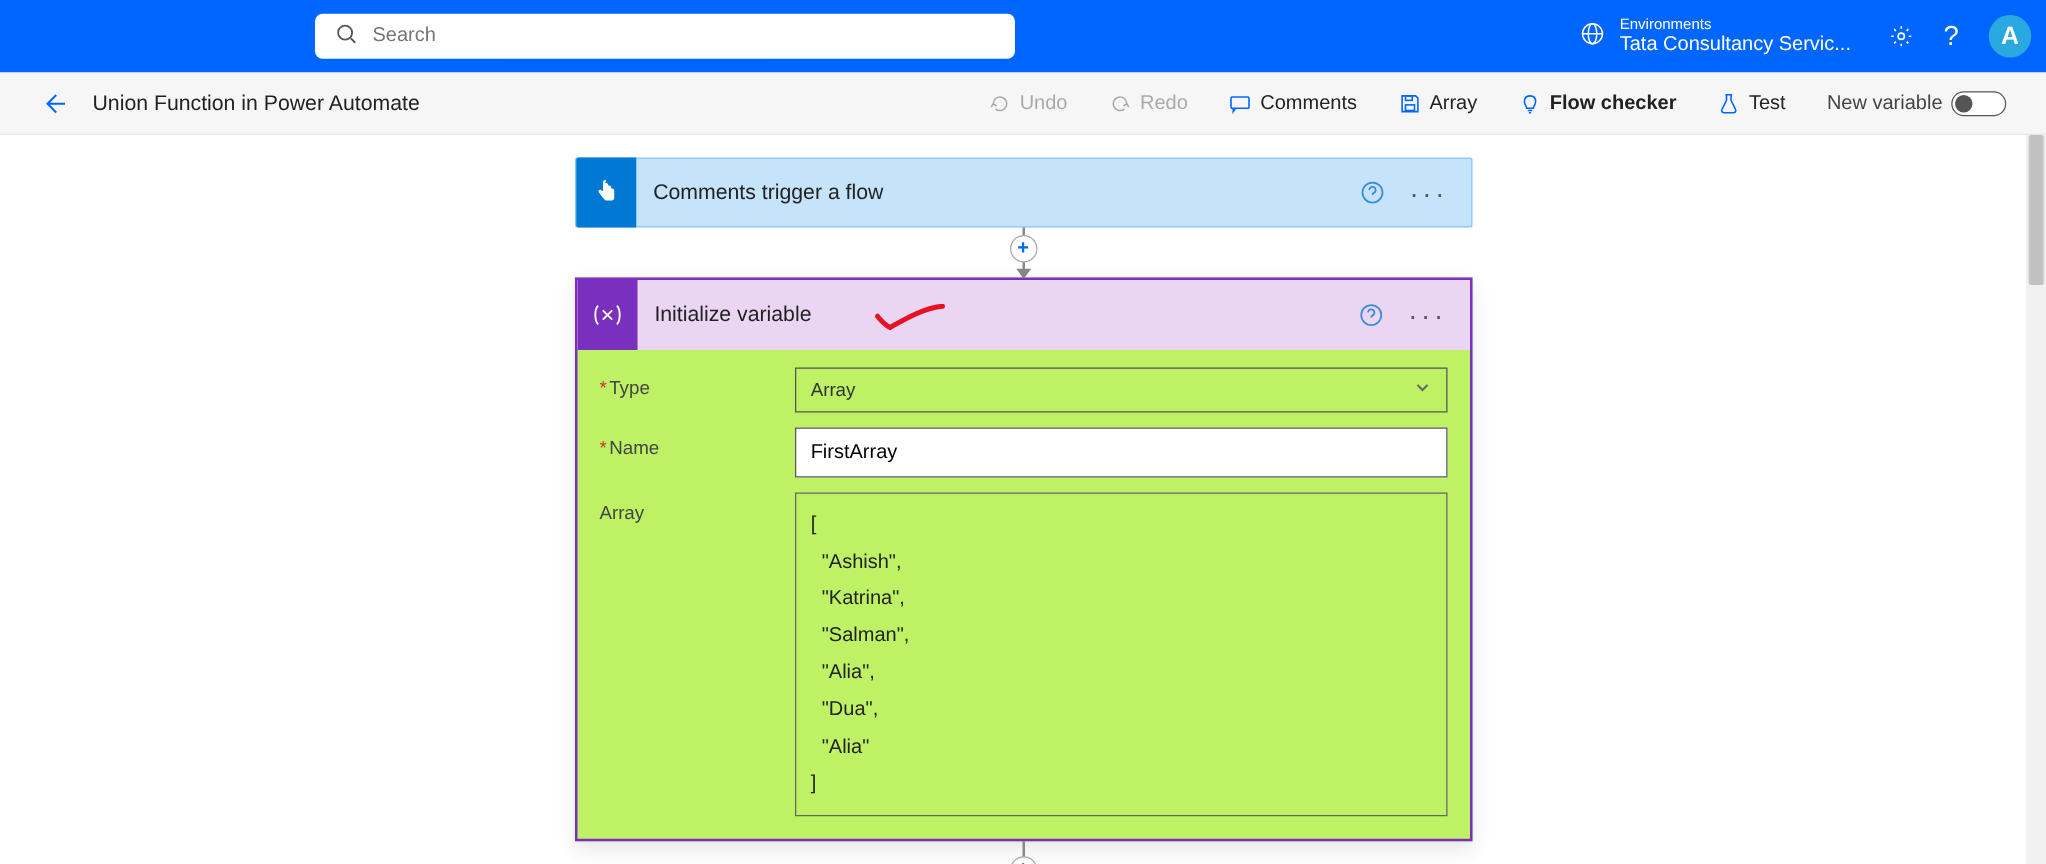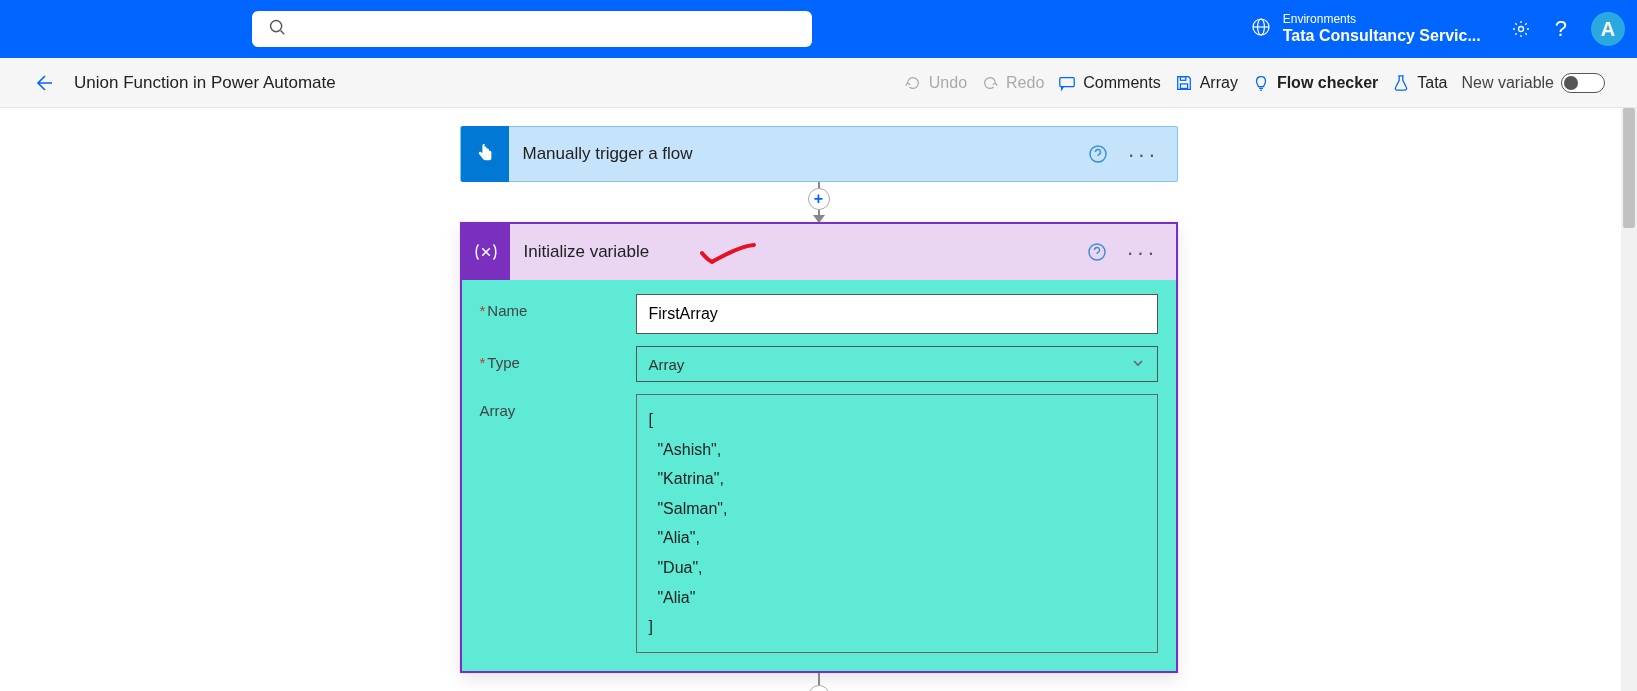--- a/index.html
+++ b/index.html
@@ -28,42 +28,42 @@
     border: none;
     outline: none;
     font-size: 16px;
     margin-left: 12px;
     color: #333;
   }
   .top-spacer { flex: 1; }
   .env-block { display: flex; align-items: center; color: #fff; margin-right: 30px; }
   .env-block .env-text { margin-left: 12px; }
   .env-label { font-size: 12px; line-height: 1.1; }
-  .env-name { font-size: 16px; line-height: 1.2; font-weight: bold; }
+  .env-name { font-size: 16px; line-height: 1.2; }
   .top-icons { display: flex; align-items: center; gap: 24px; }
   .top-icons .icon-btn { color: #fff; cursor: pointer; display: flex; align-items: center; }
   .avatar {
     width: 34px; height: 34px; border-radius: 50%;
     background: #2aa9e0;
     display: flex; align-items: center; justify-content: center;
     color: #fff; font-size: 20px; font-weight: 600;
   }
 
   .toolbar {
     height: 50px;
     background: #f6f6f6;
     border-bottom: 1px solid #e6e6e6;
     display: flex;
     align-items: center;
     padding: 0 32px;
   }
   .back-arrow { color: #0066ff; cursor: pointer; margin-right: 20px; display:flex; }
   .title { font-size: 17px; color: #222; }
   .toolbar-spacer { flex: 1; }
-  .toolbar-right { display: flex; align-items: center; gap: 14px; }
+  .toolbar-right { display: flex; align-items: center; gap: 33px; }
   .tb-item { display: flex; align-items: center; gap: 7px; cursor: pointer; font-size: 16px; color: #444; }
   .tb-item.disabled { color: #aaa; cursor: default; }
   .tb-item svg { width: 18px; height: 18px; }
   .toggle {
     width: 44px; height: 20px; border: 1px solid #555; border-radius: 10px;
     position: relative; background: #fff;
   }
   .toggle .knob {
     width: 14px; height: 14px; border-radius: 50%; background: #555;
     position: absolute; left: 2px; top: 2px;
@@ -114,21 +114,21 @@
   }
   .connector .arrow {
     position:absolute; bottom:-1px; left:50%; transform:translateX(-50%);
     width:0; height:0; border-left:6px solid transparent; border-right:6px solid transparent; border-top:8px solid #888;
   }
 
   
   .var-card {
     border: 2px solid #7b2fbf;
     box-shadow: 0 0 0 1px rgba(123,47,191,.05), 0 6px 16px rgba(0,0,0,.1);
-    background:#5eead4;
+    background:#bef264;
   }
   .var-head {
     background:#ead6f2; height:56px; display:flex; align-items:center;
   }
   .var-head .icon-box {
     width:48px;height:56px; background:#7b2fbf; display:flex; align-items:center; justify-content:center;
   }
   .var-head .title-txt { margin-left:14px; font-size:17px; color:#222; flex:1; display:flex; align-items:center; gap:50px;}
   .check-annot {
     width:58px; height:18px;
@@ -162,20 +162,21 @@
 <body>
 
 <div class="top-bar">
   <div class="search-wrap">
     <span>
       <svg viewBox="0 0 20 20" fill="none" stroke="#555" stroke-width="1.6">
         <circle cx="9" cy="9" r="6.2"></circle>
           <line x1="14" y1="14" x2="18" y2="18"></line>
       </svg>
     </span>
+    <input class="search-input" placeholder="Search" style="">
   </div>
   <div class="top-spacer"></div>
   <div class="env-block">
     <span>
       <svg width="20" height="20" viewBox="0 0 20 20" fill="none" stroke="#fff" stroke-width="1.2">
         <circle cx="10" cy="10" r="8"></circle>
           <ellipse cx="10" cy="10" rx="3.4" ry="8"></ellipse>
           <line x1="2" y1="10" x2="18" y2="10"></line>
       </svg>
     </span>
@@ -235,40 +236,40 @@
     <div class="tb-item" style="color:#0066ff;font-weight:bold;">
       <svg viewBox="0 0 20 20" fill="none" stroke="#0066ff" stroke-width="1.4">
           <path d="M10 3c3 0 5 2 5 5 0 3-2 4-2 6H7c0-2-2-3-2-6 0-3 2-5 5-5zM8 16h4M9 18h2"></path>
         </svg>
       <span style="color:#222">Flow checker</span>
     </div>
     <div class="tb-item" style="color:#0066ff;">
       <svg viewBox="0 0 20 20" fill="none" stroke="#0066ff" stroke-width="1.4">
           <path d="M7 2h6M8 2v5l-4 8a2 2 0 0 0 2 3h8a2 2 0 0 0 2-3l-4-8V2"></path>
         </svg>
-      <span style="color:#222">Tata</span>
+      <span style="color:#222">Test</span>
     </div>
     <div class="tb-item">
       <span>New variable</span>
       <div class="toggle">
           <div class="knob"></div>
         </div>
     </div>
   </div>
 </div>
 
 <div class="canvas">
 
   <div class="card trigger">
     <div class="icon-box">
       <svg width="26" height="26" viewBox="0 0 26 26" fill="#fff">
         <path d="M12 3c-1 0-1.6.8-1.6 1.7v7.3l-1.6-1c-.9-.5-2 .2-2 1.2 0 .3.1.6.3.8l4.4 5.5c.4.5 1 .8 1.6.8h4.3c1.1 0 2-.9 2-2v-6c0-.9-.7-1.6-1.6-1.6-.3 0-.6.1-.8.2V9c0-.9-.7-1.6-1.6-1.6-.3 0-.6.1-.8.2V7c0-.9-.7-1.6-1.6-1.6-.3 0-.5.1-.8.2V4.7C13.6 3.8 13 3 12 3z"></path>
       </svg>
     </div>
-    <div class="title-txt">Manually trigger a flow</div>
+    <div class="title-txt">Comments trigger a flow</div>
     <div class="card-right-icons">
       <span class="help">
         <svg width="20" height="20" viewBox="0 0 20 20" fill="none" stroke="#3b8ed4" stroke-width="1.4">
             <circle cx="10" cy="10" r="8"></circle>
             <path d="M7.5 8a2.5 2.5 0 1 1 3.5 2.3c-.7.3-1 .8-1 1.7M10 15h.01"></path>
           </svg>
       </span>
       <span class="more">···</span>
     </div>
   </div>
@@ -300,35 +301,35 @@
         <span class="help">
           <svg width="20" height="20" viewBox="0 0 20 20" fill="none" stroke="#3b8ed4" stroke-width="1.4">
               <circle cx="10" cy="10" r="8"></circle>
               <path d="M7.5 8a2.5 2.5 0 1 1 3.5 2.3c-.7.3-1 .8-1 1.7M10 15h.01"></path>
             </svg>
         </span>
         <span class="more">···</span>
       </div>
     </div>
     <div class="var-body">
-      <div class="form-row">
-        <div class="label-col"><span class="req">*</span><span>Name</span></div>
-        <input class="field" value="FirstArray" style="">
-      </div>
       <div class="form-row">
         <div class="label-col"><span class="req">*</span><span>Type</span></div>
         <div class="select-wrap">
           <span>Array</span>
           <span class="chev">
             <svg width="14" height="14" viewBox="0 0 14 14" fill="none" stroke="#666" stroke-width="1.6">
                 <path d="M3 5l4 4 4-4"></path>
               </svg>
           </span>
         </div>
       </div>
+      <div class="form-row">
+        <div class="label-col"><span class="req">*</span><span>Name</span></div>
+        <input class="field" value="FirstArray" style="">
+      </div>
       <div class="form-row" style="margin-bottom:0;">
         <div class="label-col"><span>Array</span></div>
         <div class="textarea" contenteditable="true" style="">[
   "Ashish",
   "Katrina",
   "Salman",
   "Alia",
   "Dua",
   "Alia"
 ]</div>

